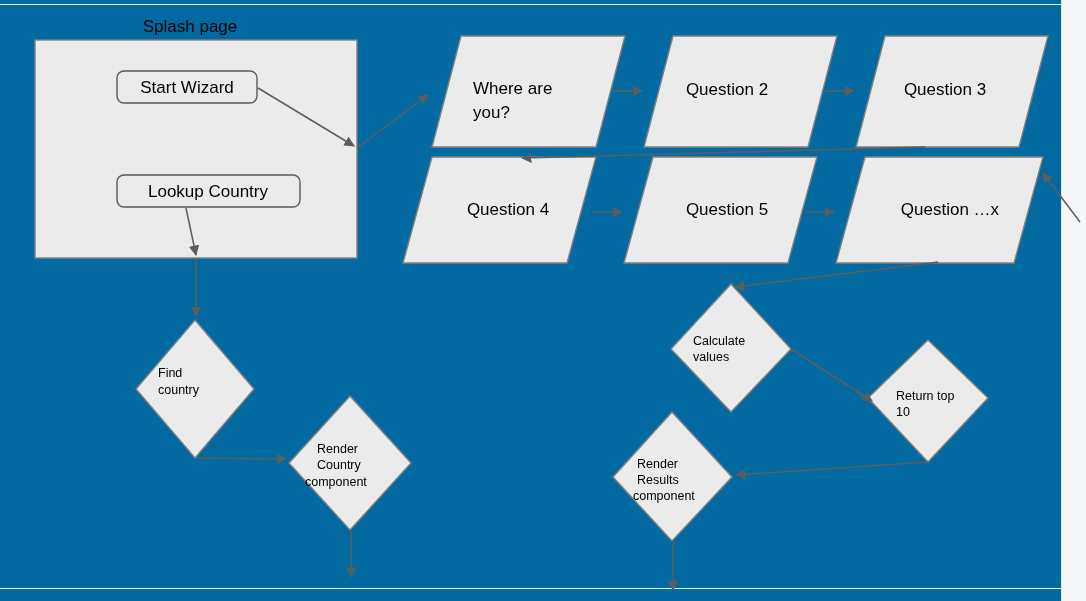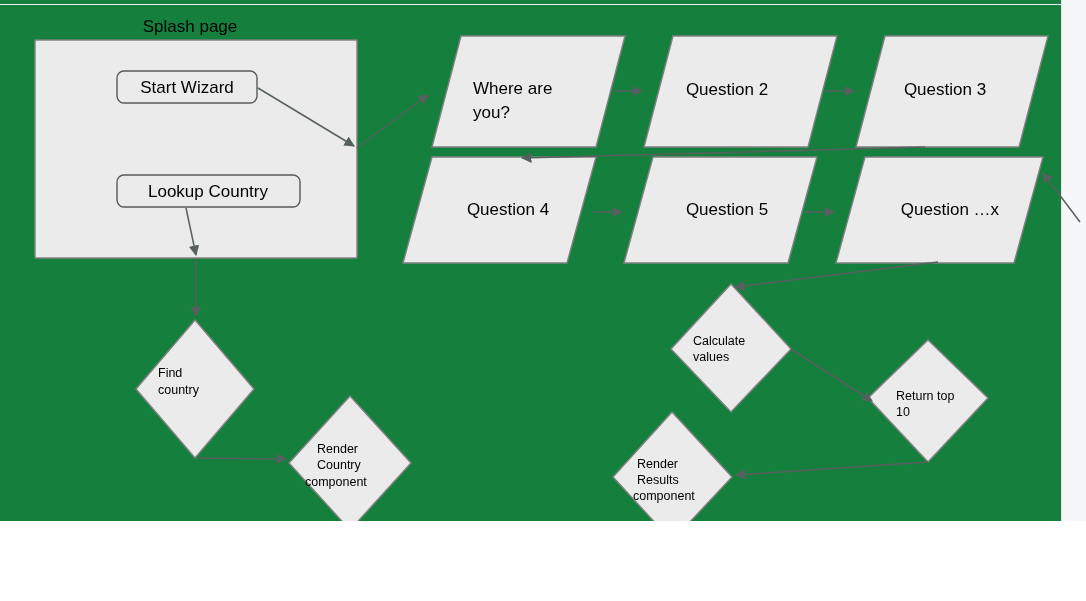--- a/index.html
+++ b/index.html
@@ -3,22 +3,22 @@
 <meta charset="utf-8">
 <style>
   html, body {
     margin: 0;
     padding: 0;
     background: #ffffff;
   }
   #canvas {
     position: relative;
     width: 1086px;
-    height: 521px;
-    background: #15803d;
+    height: 601px;
+    background: #0369a1;
     font-family: "Liberation Sans", sans-serif;
     overflow: hidden;
   }
   
   .outside-page {
     position: absolute;
     top: 0;
     right: 0;
     width: 24px;
     height: 601px;

